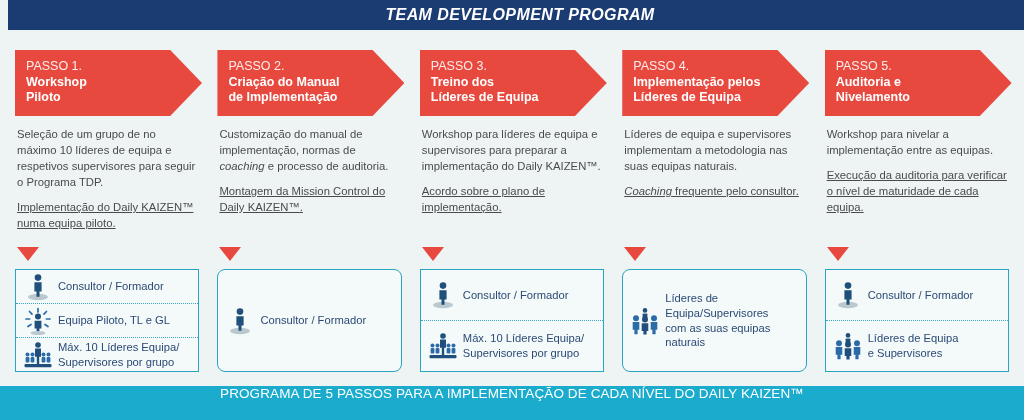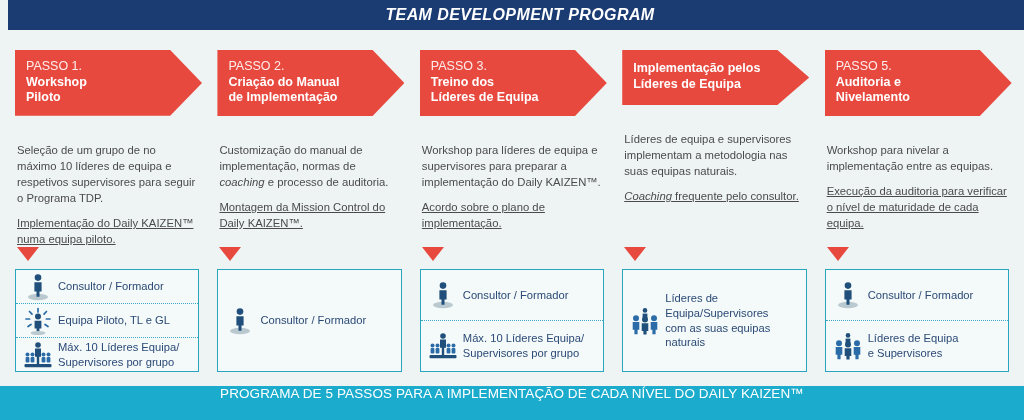--- a/index.html
+++ b/index.html
@@ -43,21 +43,21 @@
     width: 202px;
     margin: 0 1px;
     position: relative;
     display: flex;
     flex-direction: column;
   }
 
   
   .arrow {
     position: relative;
-    margin: 20px 0 16px 8px;
+    margin: 20px 0 0 8px;
     width: 187px;
     min-height: 55px;
     background: #e8493f;
     color: #ffffff;
     padding: 9px 11px 10px 11px;
     -webkit-clip-path: polygon(0 0, 83% 0, 100% 50%, 83% 100%, 0 100%);
     clip-path: polygon(0 0, 83% 0, 100% 50%, 83% 100%, 0 100%);
     display: flex; flex-direction: column; justify-content: center;
   }
   .arrow-step {
@@ -102,21 +102,21 @@
   
   .box {
     margin: 0 8px 10px 8px;
     border: 1.6px solid #29a5bf;
     background: #f4f9f9;
     height: 103px;
     display: flex;
     flex-direction: column;
     justify-content: center;
   }
-  .box.centered { justify-content: center; }
+  .box.centered { justify-content: center; border-radius: 8px; }
   .box-row {
     display: flex;
     align-items: center;
     padding: 5px 7px;
     flex: 1 1 auto;
     min-height: 0;
   }
   .box-row + .box-row {
     border-top: 1.4px dotted #38a8c4;
     align-items: center;
@@ -292,20 +292,21 @@
                 <rect x="1.5" y="23" width="27" height="3.2" rx="1" fill="#1f4f7a"></rect>
               </svg>
             </span>
             <span class="box-label">Máx. 10 Líderes Equipa/
 Supervisores por grupo</span>
           </div>
         </div>
       </div>
       <div class="column">
         <div class="arrow">
+          <div class="arrow-step">PASSO 4.</div>
           <div class="arrow-title">Implementação pelos
 Líderes de Equipa</div>
         </div>
         <div class="body-text">
           <p>Líderes de equipa e supervisores implementam a metodologia nas suas equipas naturais.</p>
           <p><em>Coaching</em> frequente pelo consultor.</p>
         </div>
         <div class="tri-wrap">
           <div class="tri"></div>
         </div>

